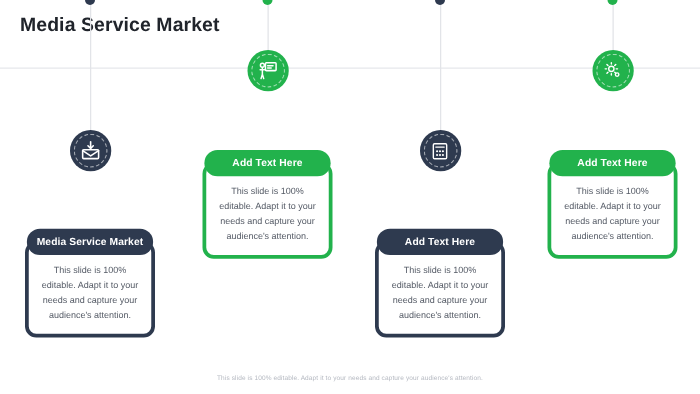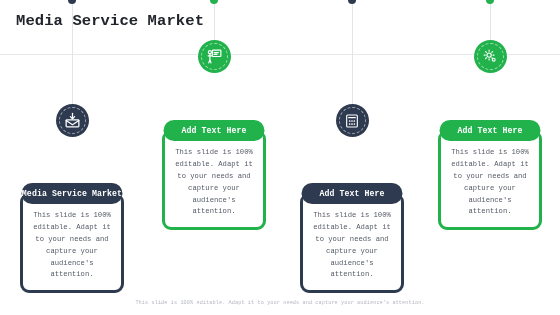--- a/index.html
+++ b/index.html
@@ -6,21 +6,20 @@
   html, body {
     width: 560px; height: 315px;
     background: #ffffff;
     font-family: "Liberation Sans", sans-serif;
     overflow: hidden;
   }
   .slide {
     position: relative;
     width: 560px; height: 315px;
     background: #ffffff;
-    font-family: Liberation Mono, monospace;
   }
 
   
   .title {
     position: absolute;
     left: 16px; top: 12px;
     font-size: 15.5px;
     font-weight: bold;
     color: #20242b;
     letter-spacing: .1px;

